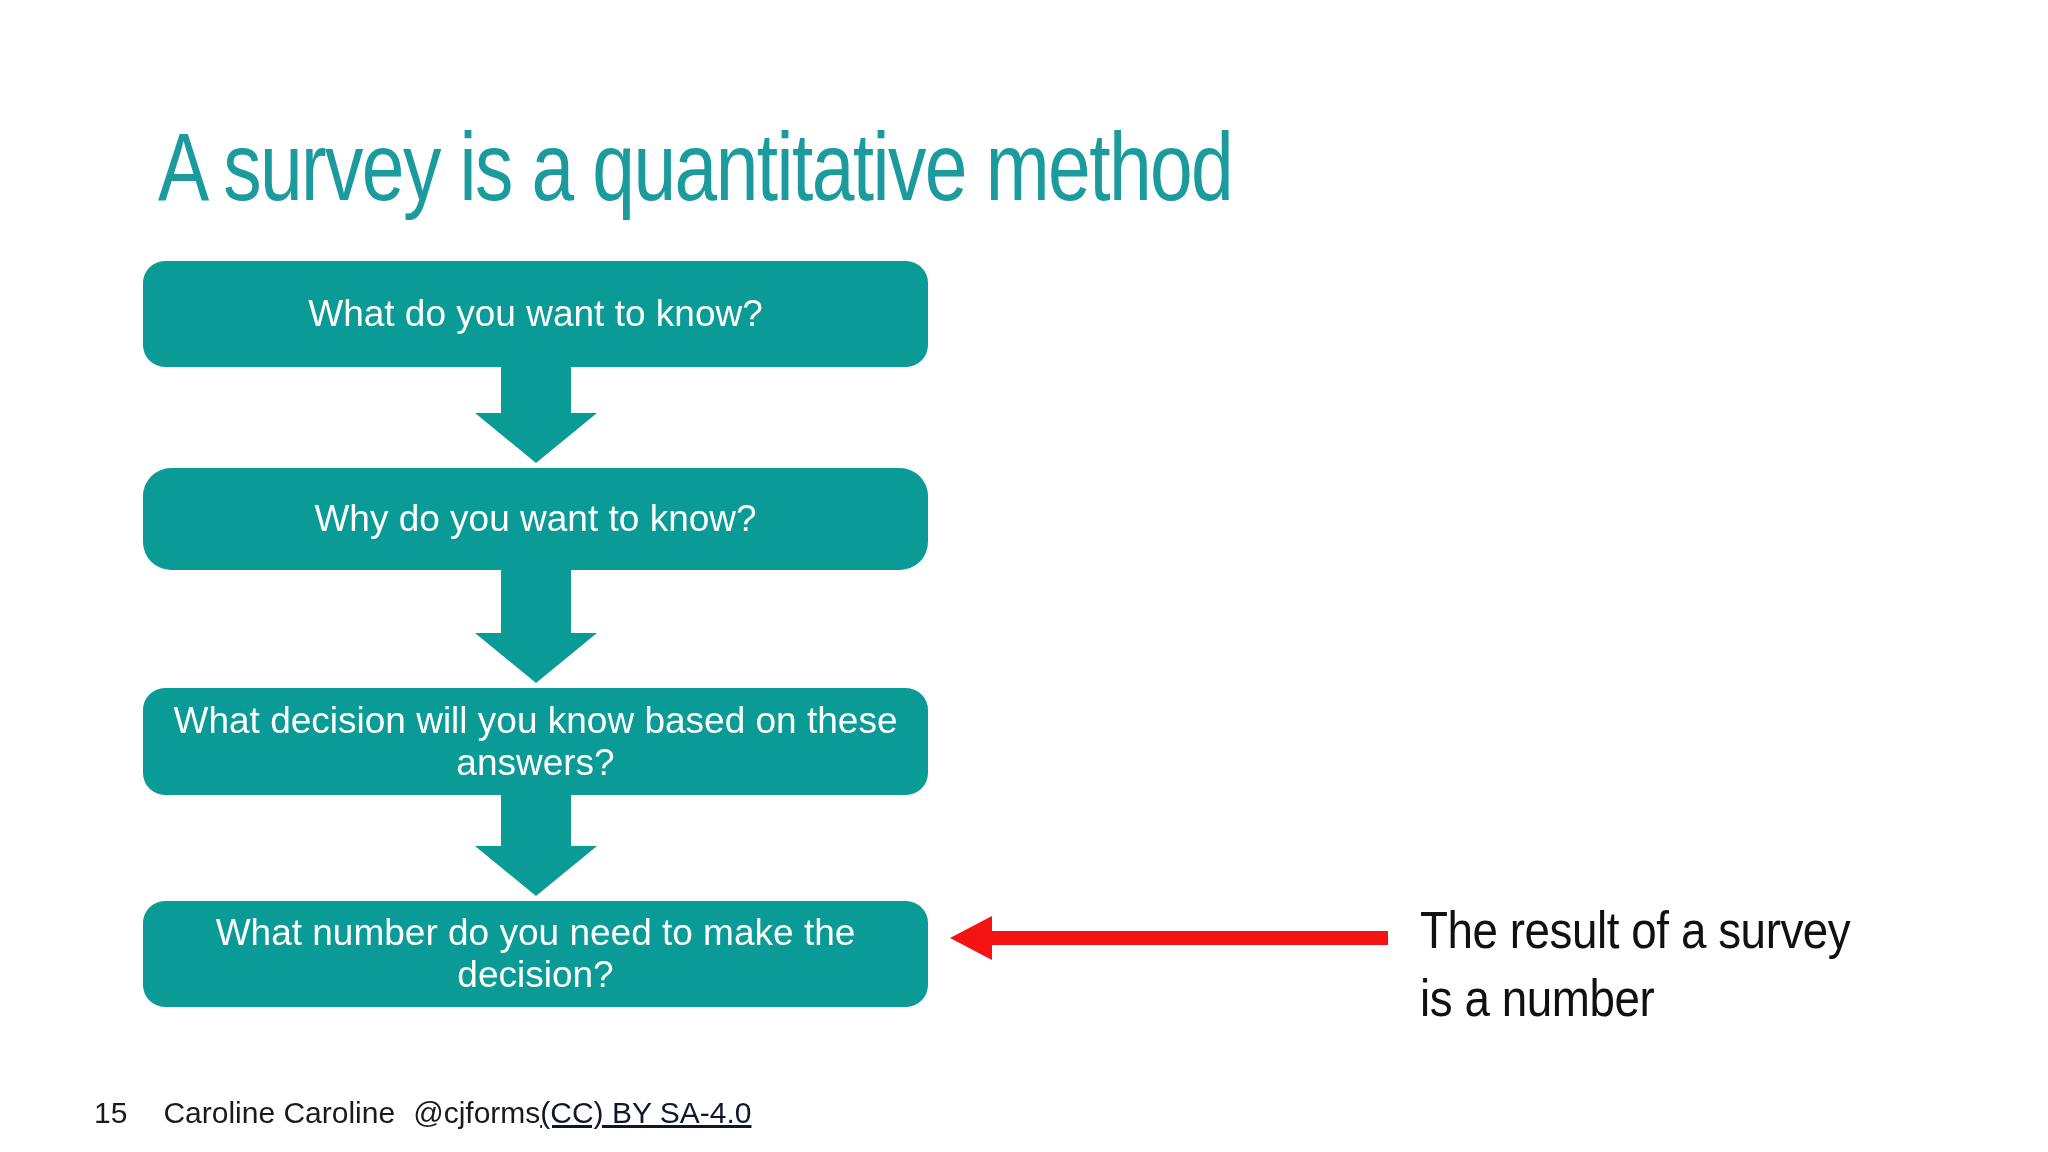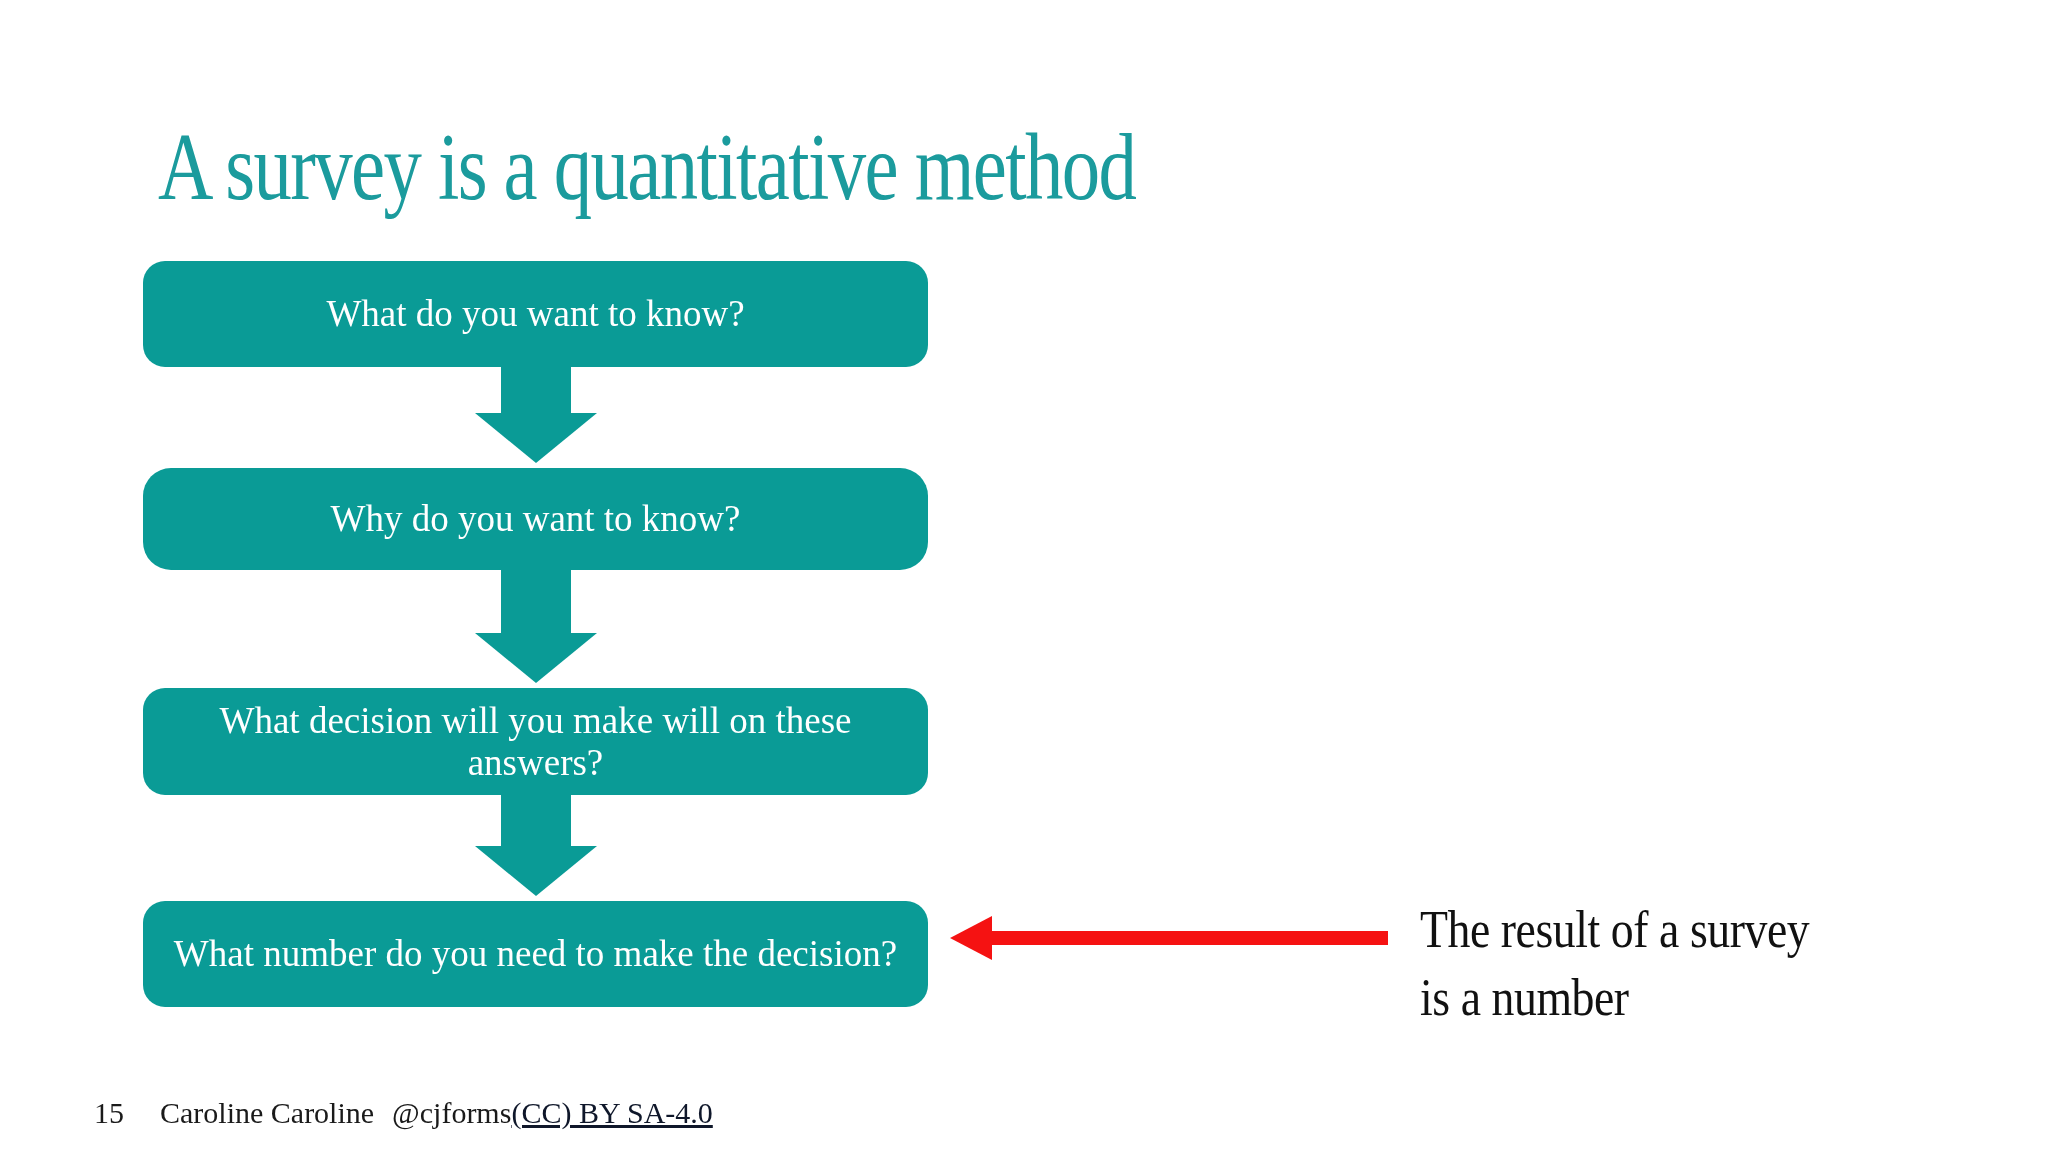--- a/index.html
+++ b/index.html
@@ -1,21 +1,21 @@
 <!DOCTYPE html>
 <html><head>
 <meta charset="utf-8">
 <style>
   html,body{margin:0;padding:0;background:#fff;}
   .slide{
     position:relative;
     width:2048px;height:1152px;
     background:#ffffff;
     overflow:hidden;
-    font-family:Liberation Serif, serif;
+    font-family:Liberation Sans, sans-serif;
   }
 
   
   .slide-title{
     position:absolute;
     left:158px;top:112px;
     font-size:96px;
     line-height:110px;
     font-weight:400;
     color:#1b9b9d;
@@ -121,21 +121,21 @@
   <div class="flow-box box-2">
     <span>Why do you want to know?</span>
   </div>
 
   <div class="flow-arrow arrow-2">
     <div class="shaft"></div>
     <div class="head"></div>
   </div>
 
   <div class="flow-box box-3">
-    <span>What decision will you make will on these answers?</span>
+    <span>What decision will you know based on these answers?</span>
   </div>
 
   <div class="flow-arrow arrow-3">
     <div class="shaft"></div>
     <div class="head"></div>
   </div>
 
   <div class="flow-box box-4">
     <span>What number do you need to make the decision?</span>
   </div>

